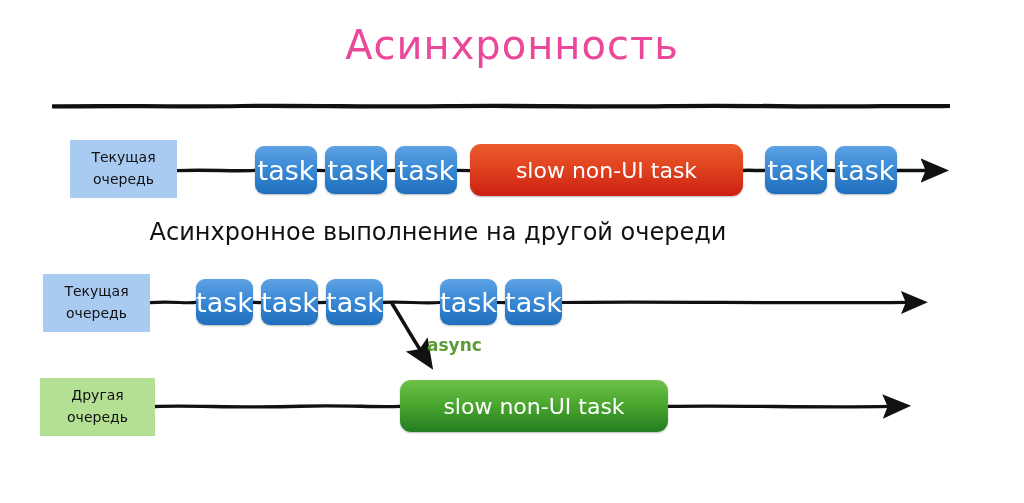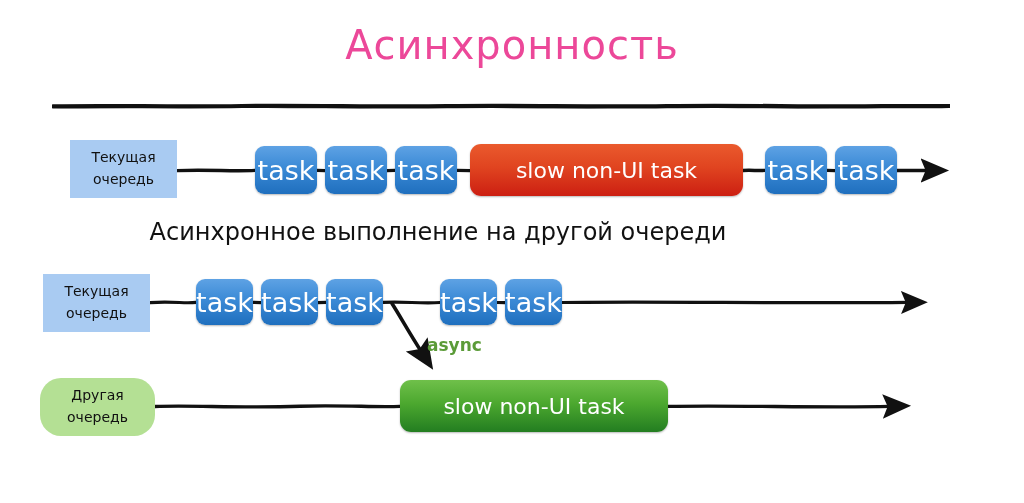--- a/index.html
+++ b/index.html
@@ -23,21 +23,21 @@
   
   .qlabel{
     position:absolute;
     display:flex;flex-direction:column;align-items:center;justify-content:center;
     font-family:"DejaVu Sans", sans-serif;
     font-size:14px;color:#111111;line-height:1.55;
     box-sizing:border-box;
   }
   .qlabel span{display:block;white-space:nowrap;}
   .q-blue{background:#a9cbf2;}
-  .q-green{background:#b4e094;border-radius:21px;}
+  .q-green{background:#b4e094;}
 
   
   .chip{
     position:absolute;box-sizing:border-box;
     border-radius:9px;
     display:flex;align-items:center;justify-content:center;
     color:#ffffff;font-family:"DejaVu Sans", sans-serif;
     font-size:27px;font-weight:400;white-space:nowrap;
     box-shadow:0 1px 2px rgba(0,0,0,.28);
   }

